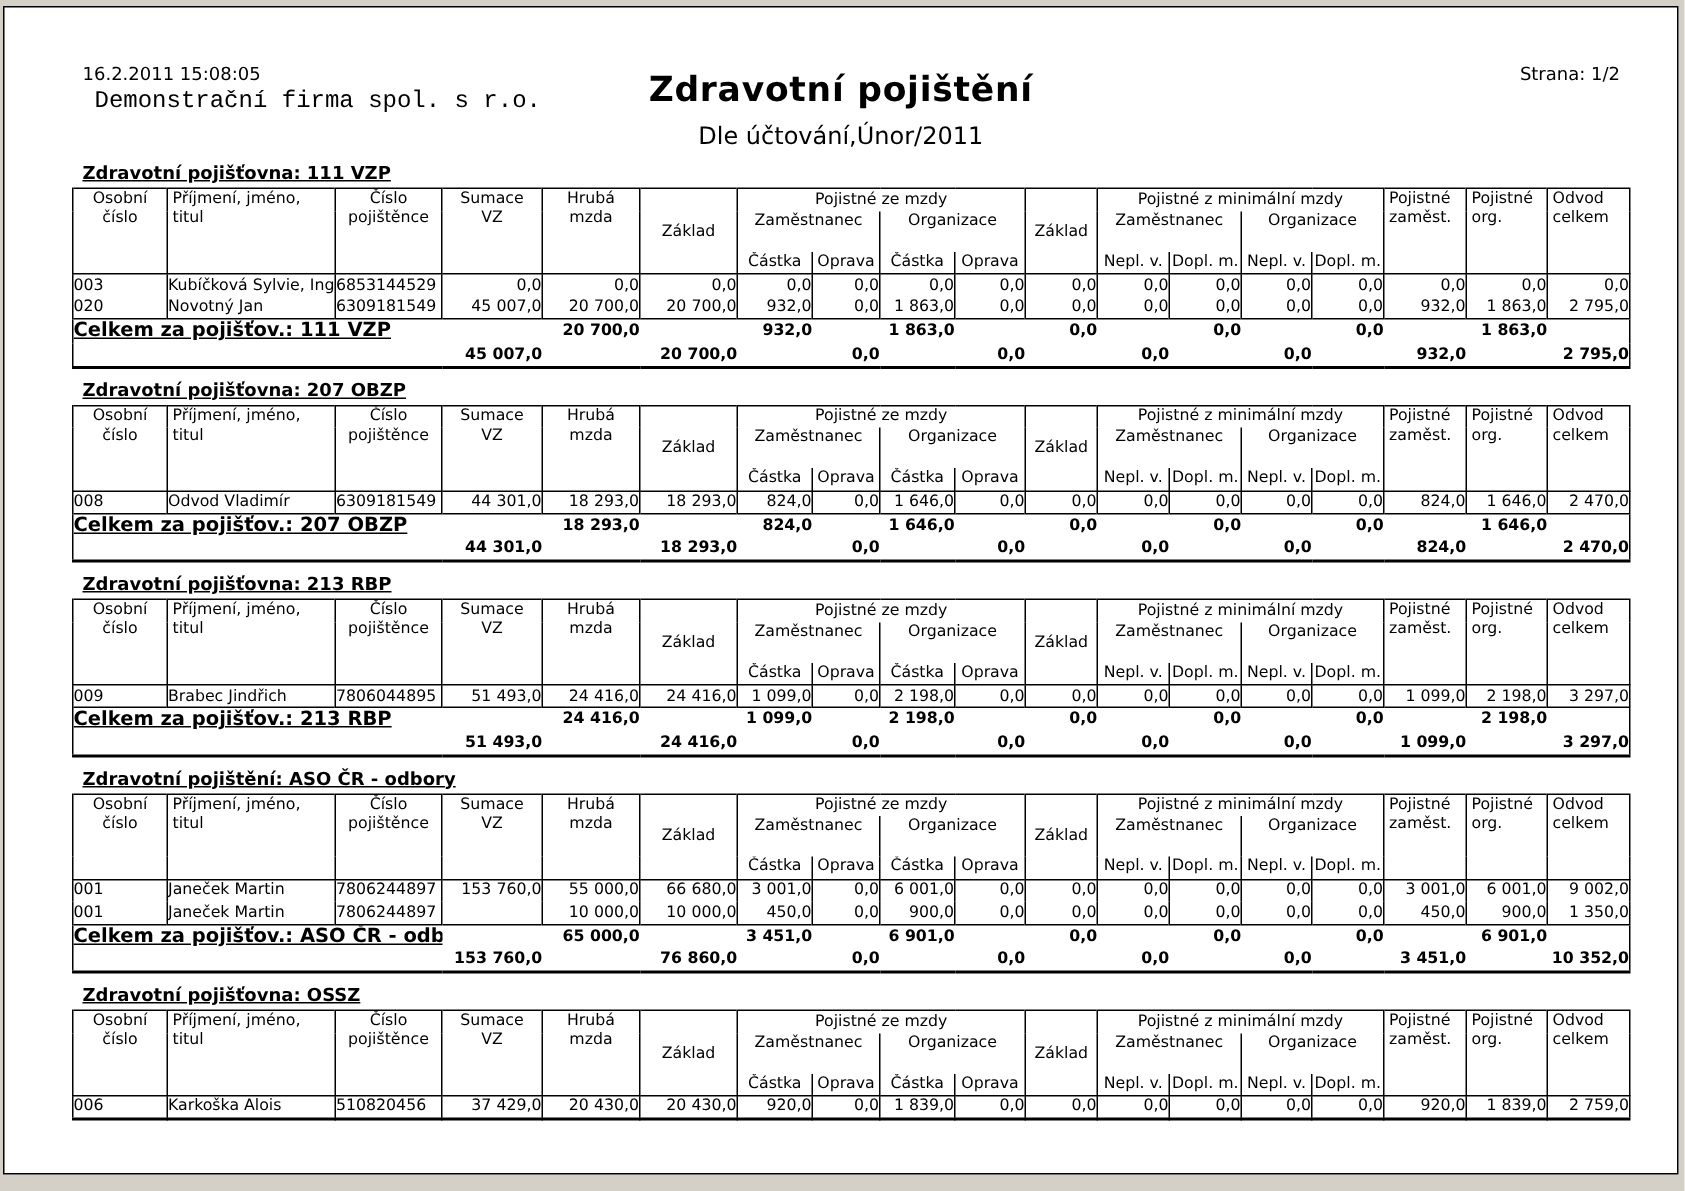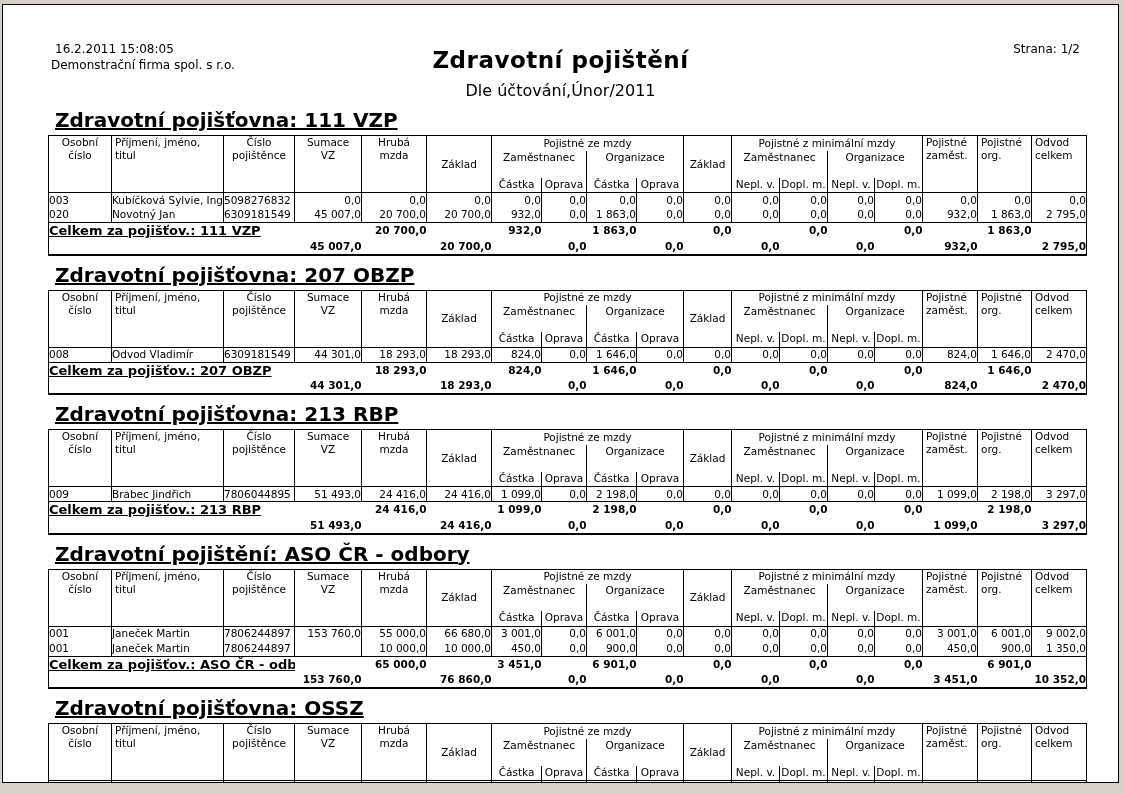--- a/index.html
+++ b/index.html
@@ -11,31 +11,31 @@
   }
   .page {
     position:absolute; left:2px; top:4px;
     width:1117px; height:779px;
     background:#fff; border:1px solid #000;
     box-sizing:border-box; overflow:hidden;
   }
   
   .rpt-header { position:relative; height:96px; }
   .hdr-datetime { position:absolute; left:52px; top:37px; font-size:12px; white-space:nowrap; }
-  .hdr-company  { position:absolute; left:48px; top:53px; font-size:12px; white-space:nowrap; }
+  .hdr-company  { position:absolute; left:60px; top:53px; font-size:16px; white-space:nowrap;font-family:Liberation Mono, monospace; }
   .hdr-title    { position:absolute; left:0; right:0; top:42px; text-align:center;
                   font-size:23px; font-weight:bold; letter-spacing:0.5px; }
   .hdr-subtitle { position:absolute; left:0; right:0; top:76px; text-align:center; font-size:16px; }
   .hdr-page     { position:absolute; right:38px; top:37px; font-size:12px; }
 
   
   #sections { margin-left:45px; width:1038px; }
   .section { margin-top:7px; }
   .sec-heading {
-    font-size:20px; font-weight:bold; text-decoration:underline;
+    font-size:12px; font-weight:bold; text-decoration:underline;
     margin:0 0 3px 7px; white-space:nowrap;
   }
   table.rpt {
     border-collapse:collapse; table-layout:fixed; width:1038px;
     border:1px solid #000; border-bottom:2px solid #000;
     font-size:10.5px;
   }
   table.rpt th, table.rpt td {
     padding:0; margin:0; overflow:hidden; line-height:13px;
     font-weight:normal;
@@ -155,21 +155,21 @@
           <th class="hleaf">Nepl. v.</th>
           <th class="hleaf">Dopl. m.</th>
           <th class="hleaf">Nepl. v.</th>
           <th class="hleaf">Dopl. m.</th>
         </tr>
       </thead>
       <tbody>
             <tr class="data-row">
               <td class="c-text">003</td>
               <td class="c-text">Kubíčková Sylvie, Ing.</td>
-              <td class="c-text">5098276832</td>
+              <td class="c-text">6853144529</td>
               <td class="c-num">0,0</td>
               <td class="c-num">0,0</td>
               <td class="c-num">0,0</td>
               <td class="c-num">0,0</td>
               <td class="c-num">0,0</td>
               <td class="c-num">0,0</td>
               <td class="c-num">0,0</td>
               <td class="c-num">0,0</td>
               <td class="c-num">0,0</td>
               <td class="c-num">0,0</td>

